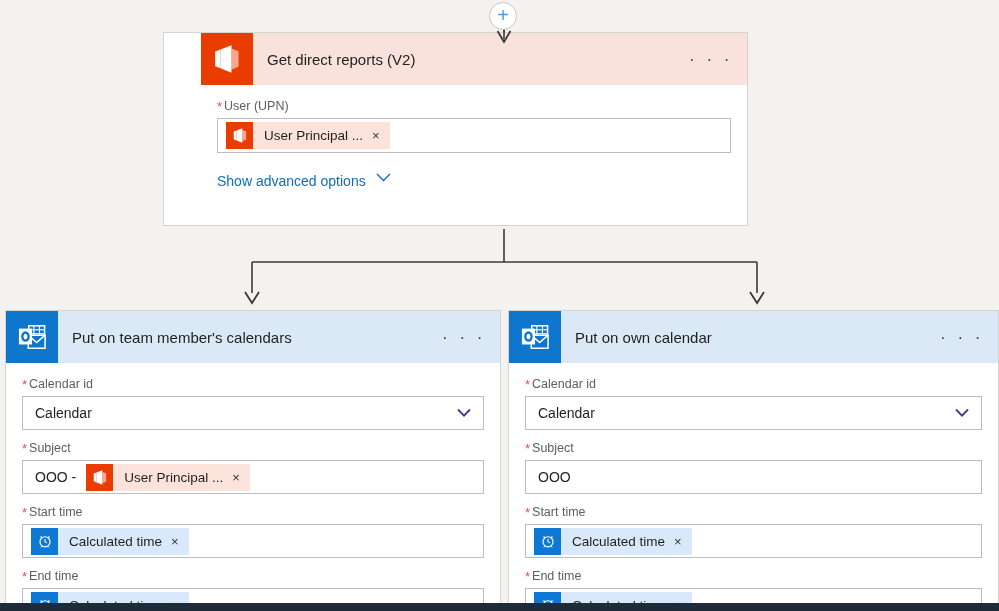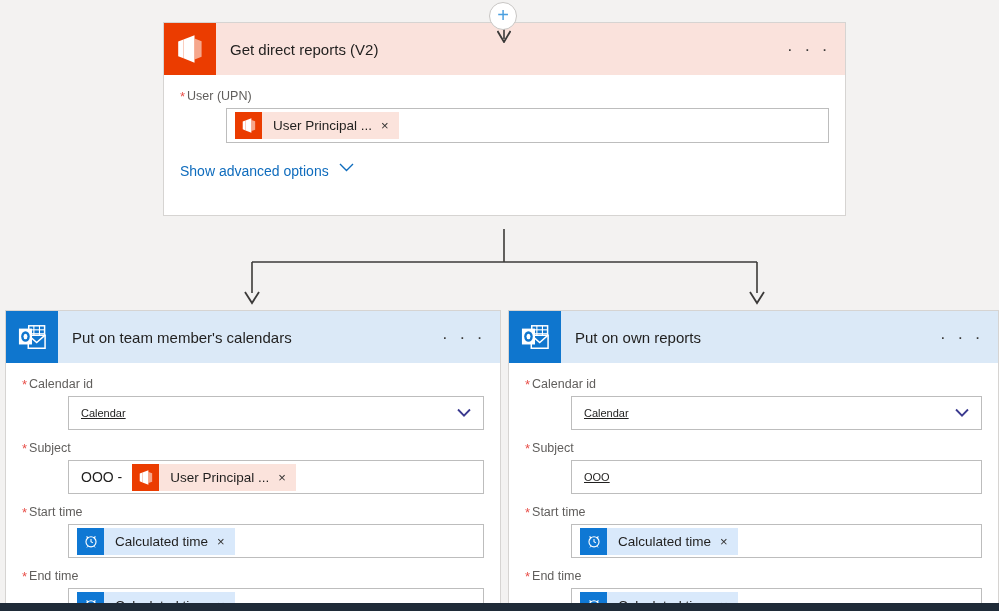--- a/index.html
+++ b/index.html
@@ -123,30 +123,28 @@
   }
 
   .input-box {
     border: 1px solid #bdbdbd;
     background: #ffffff;
     height: 33px;
     display: flex;
     align-items: center;
     padding: 0 2px 0 0;
     position: relative;
-    margin-left: 46px;
   }
   .input-box.tall { height: 34px; }
 
   .input-text {
-    font-size: 11px;
+    font-size: 14px;
     color: #201f1e;
     padding-left: 12px;
     white-space: nowrap;
-    text-decoration: underline;
   }
 
   .chevron {
     position: absolute;
     right: 12px;
     top: 50%;
     transform: translateY(-50%);
     width: 14px;
     height: 9px;
   }
@@ -245,21 +243,21 @@
   </svg>
 
   <div class="add-node">
     <span class="plus">+</span>
   </div>
   <svg class="arrow-down-top" viewBox="0 0 14 25">
     <path d="M7,0 L7,21" stroke="#3b3a39" stroke-width="1.6" fill="none"></path>
     <path d="M0.5,13 L7,24 L13.5,13" fill="none" stroke="#3b3a39" stroke-width="1.8"></path>
   </svg>
 
-  <div class="card" style="left:163px; top:22px; width:683px; height:194px;">
+  <div class="card" style="left:163px; top:32px; width:585px; height:194px;padding-left:37px;">
     <div class="card-header orange">
       <div class="card-icon o365">
         <svg width="30" height="32" viewBox="0 0 30 32">
           <path d="M19.5 2.2 L8.5 6.6 L8.5 25.2 L3.2 23.2 L3.2 8.6 L19.5 2.2 Z" fill="#ffffff"></path>
           <path d="M19.5 2.2 L19.5 29.8 L8.5 25.2 L8.5 6.6 L19.5 2.2 Z" fill="#ffffff"></path>
           <path d="M19.6 5.5 L26.6 8.2 L26.6 23.8 L19.6 26.5 Z" fill="#ffffff" opacity="0.55"></path>
         </svg>
       </div>
       <div class="card-title">Get direct reports (V2)</div>
       <div class="ellipsis">· · ·</div>
@@ -402,21 +400,21 @@
           <line x1="12.5" y1="11.5" x2="29.5" y2="11.5" stroke="#ffffff" stroke-width="1.2"></line>
           <line x1="18" y1="3" x2="18" y2="16.5" stroke="#ffffff" stroke-width="1.2"></line>
           <line x1="24" y1="3" x2="24" y2="16.5" stroke="#ffffff" stroke-width="1.2"></line>
           <path d="M12 13 L30 13 L30 27 L12 27 Z" fill="#0f76ce" stroke="#ffffff" stroke-width="1.6"></path>
           <path d="M12 13 L21 21 L30 13" fill="none" stroke="#ffffff" stroke-width="1.5"></path>
           <rect x="2" y="6" width="14" height="17" fill="#ffffff"></rect>
           <ellipse cx="9" cy="14.5" rx="4.6" ry="5.6" fill="#0f76ce"></ellipse>
           <ellipse cx="9" cy="14.5" rx="2.1" ry="2.9" fill="#ffffff"></ellipse>
         </svg>
       </div>
-      <div class="card-title">Put on own reports</div>
+      <div class="card-title">Put on own calendar</div>
       <div class="ellipsis">· · ·</div>
     </div>
     <div class="card-body" style="padding:14px 16px 0 16px;">
 
       <div class="field">
         <div class="field-label">
           <span class="req-star">*</span>
           <span>Calendar id</span>
         </div>
         <div class="input-box tall">

